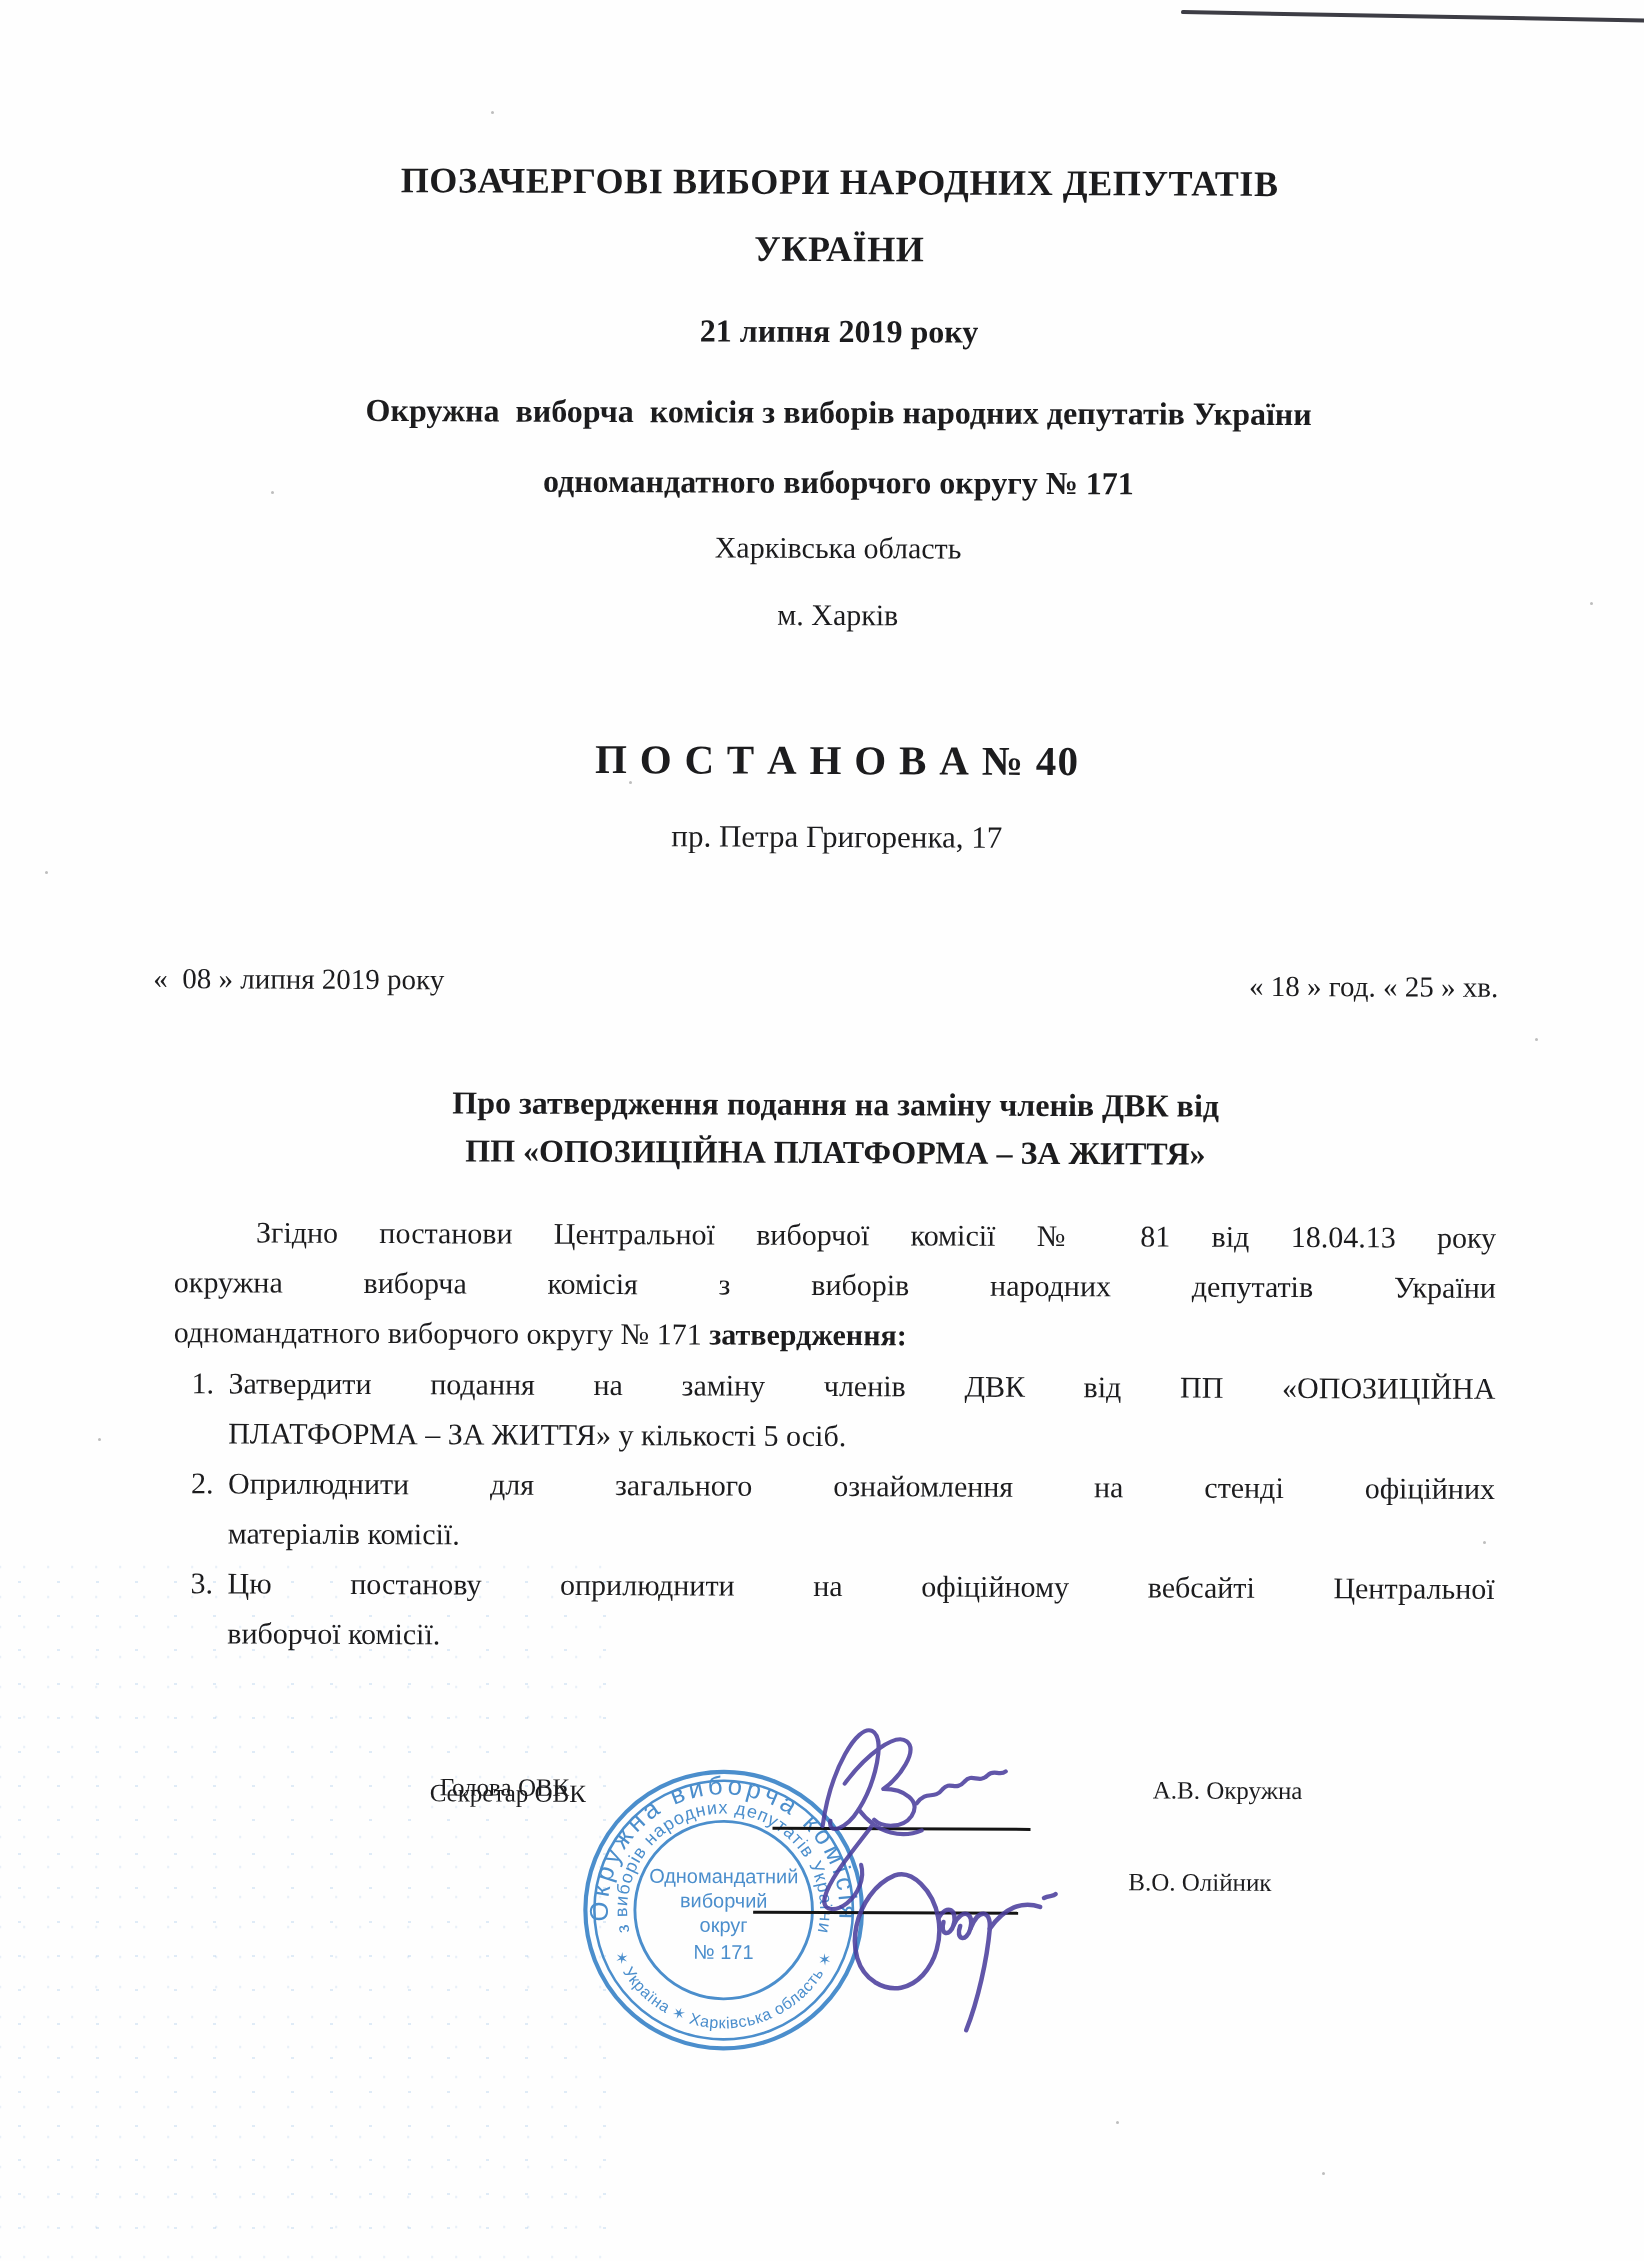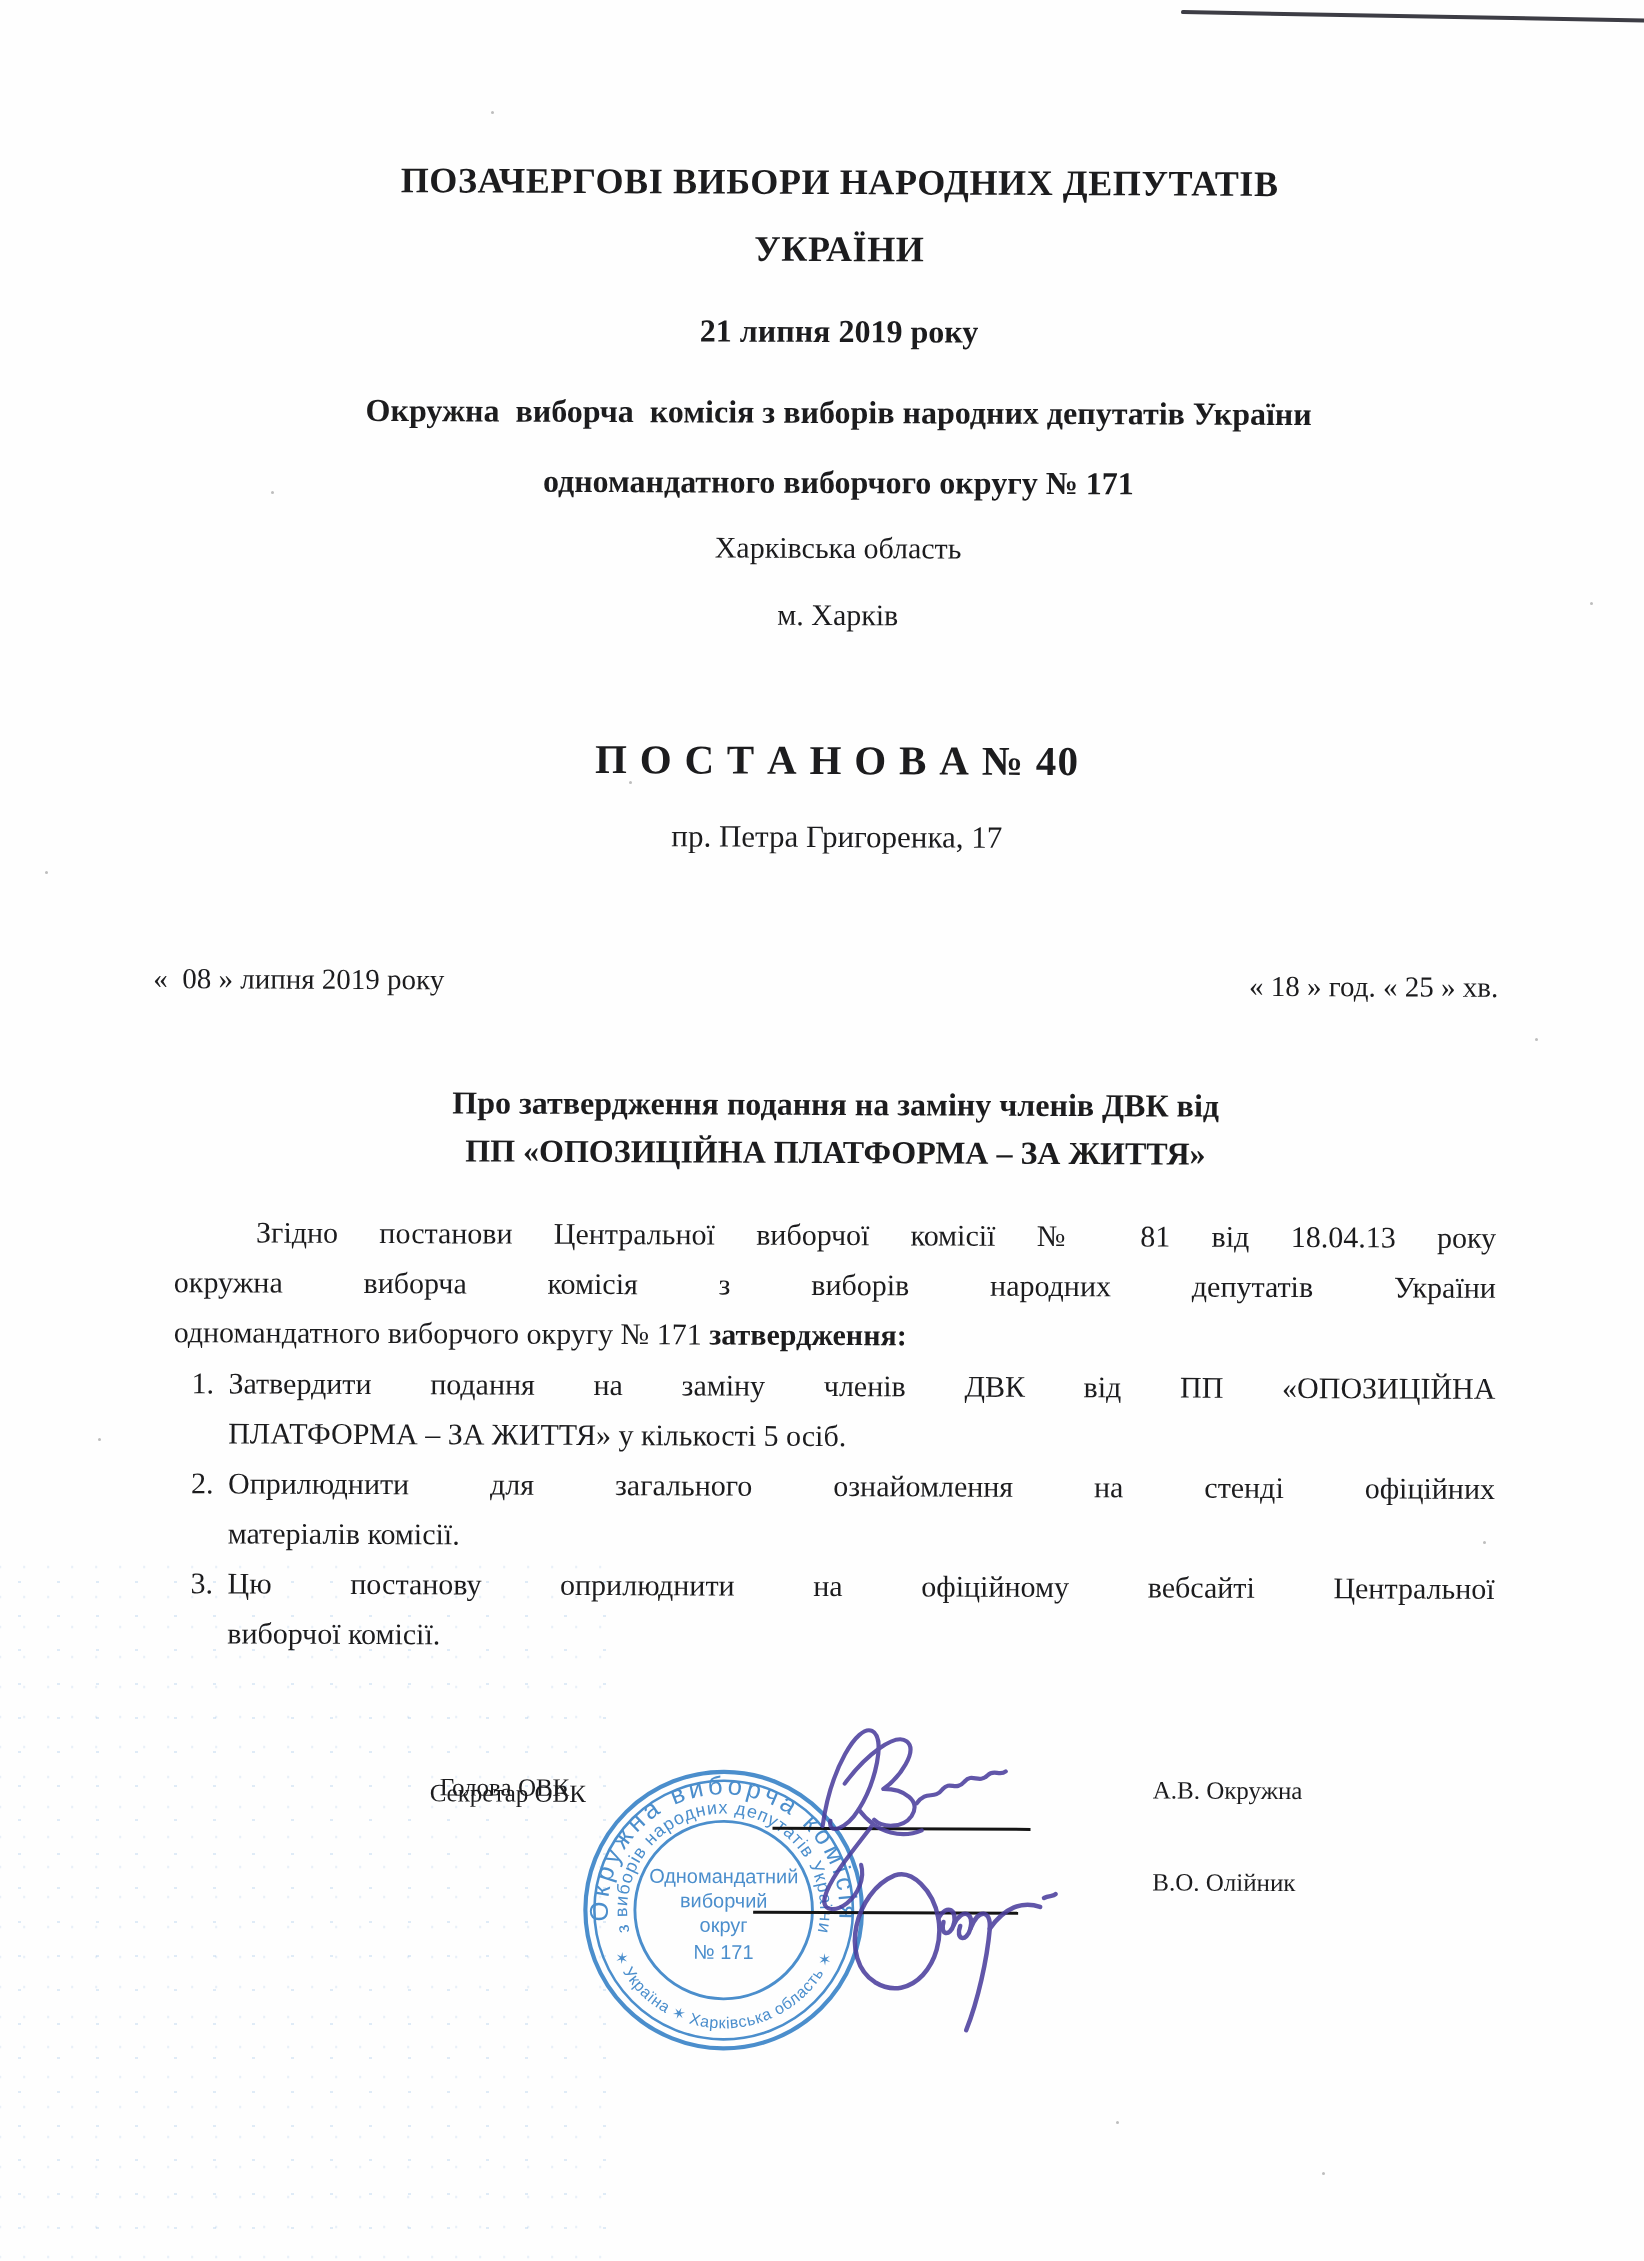--- a/index.html
+++ b/index.html
@@ -150,21 +150,21 @@
       <text class="stamp-center" x="234" y="268" font-size="31">округ</text>
       <text class="stamp-center" x="234" y="310" font-size="31">№ 171</text>
     </svg>
 
     <div class="abs t-sig" style="left:443px;top:1775px">Голова ОВК</div>
     <div class="abs sigline" style="left:776px;top:1827px;width:258px"></div>
     <div class="abs t-sig" style="left:1156px;top:1775px">А.В. Окружна</div>
 
     <div class="abs t-sig" style="left:433px;top:1781px">Секретар ОВК</div>
     <div class="abs sigline" style="left:757px;top:1911px;width:265px"></div>
-    <div class="abs t-sig" style="left:1156px;top:1867px">В.О. Олійник</div>
+    <div class="abs t-sig" style="left:1132px;top:1867px">В.О. Олійник</div>
 
     <svg class="abs sigsvg" style="left:772px;top:1706px" width="322" height="213" viewBox="0 0 500 330" stroke-width="6.5">
       <path d="M 84 186 C 96 96, 138 28, 160 38 C 182 48, 166 118, 140 160 C 120 192, 92 200, 96 178"></path>
       <path d="M 118 120 C 150 76, 196 40, 214 54 C 232 68, 204 110, 178 128 C 210 128, 238 146, 222 170 C 208 190, 176 188, 164 176"></path>
       <path d="M 230 150 C 246 128, 256 146, 270 128 C 282 114, 290 132, 304 116 C 316 102, 326 120, 340 106 C 350 96, 358 108, 368 100"></path>
       <path d="M 140 160 C 170 200, 210 204, 238 192"></path>
       <path d="M 160 186 C 130 226, 96 266, 88 296 C 82 318, 104 320, 122 306 C 140 292, 150 266, 144 246"></path>
     </svg>
 
     <svg class="abs sigsvg" style="left:789px;top:1830px" width="309" height="219" viewBox="0 0 480 340" stroke-width="7">

